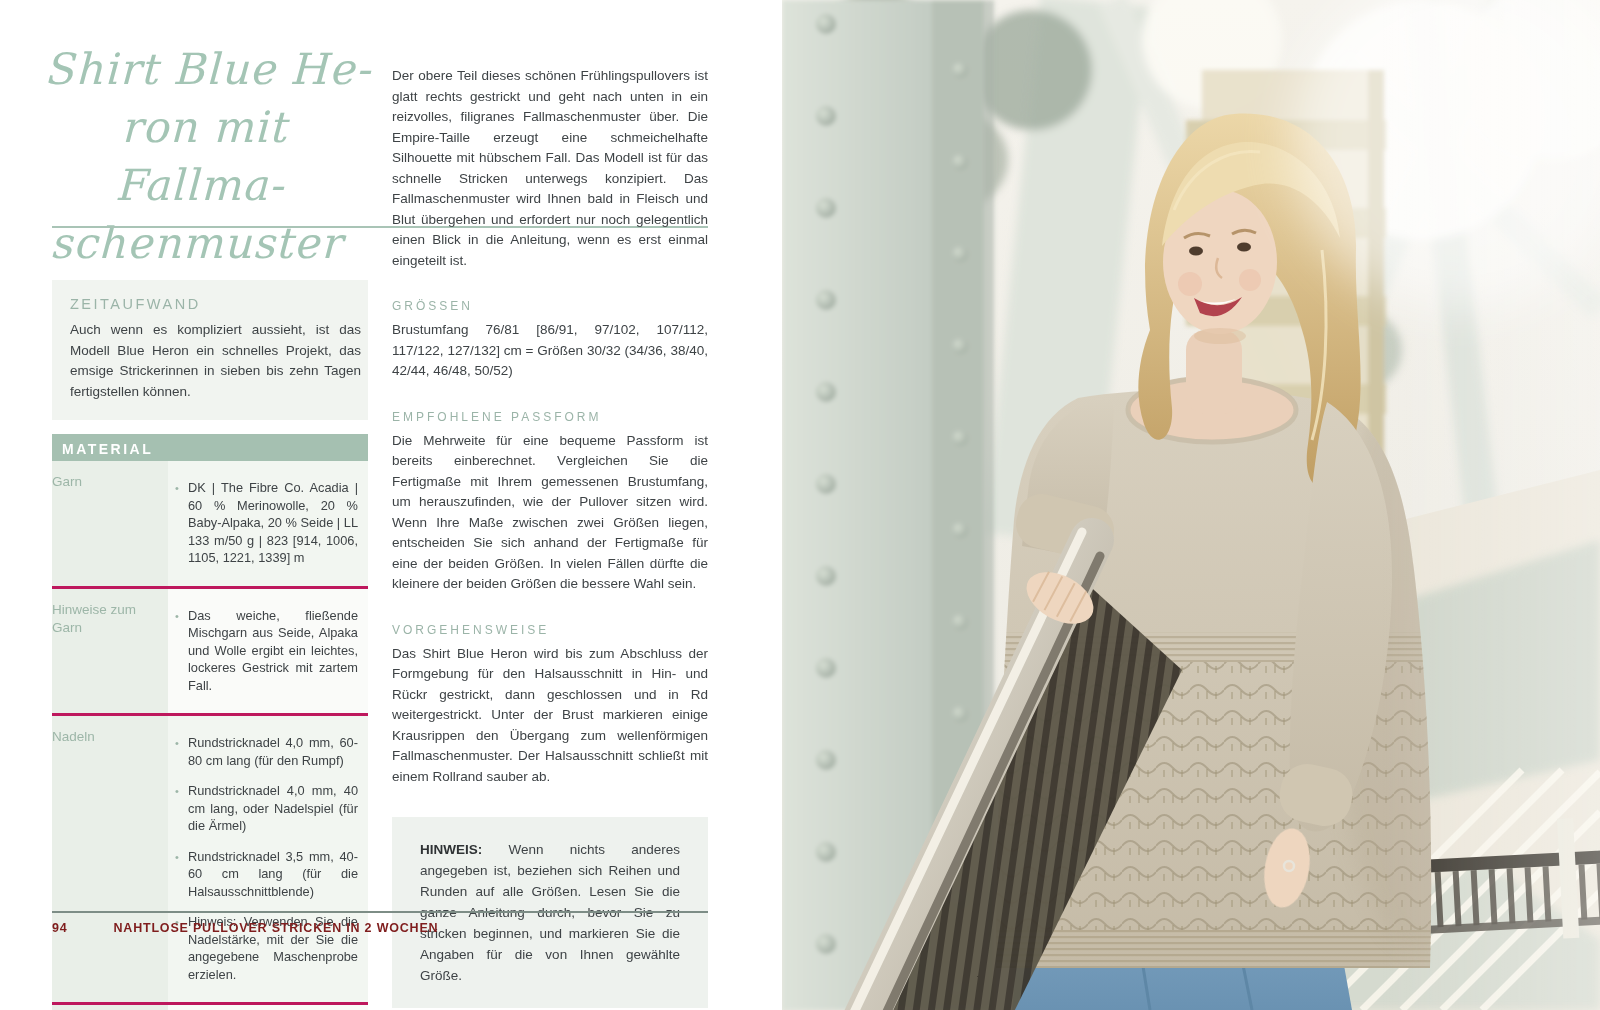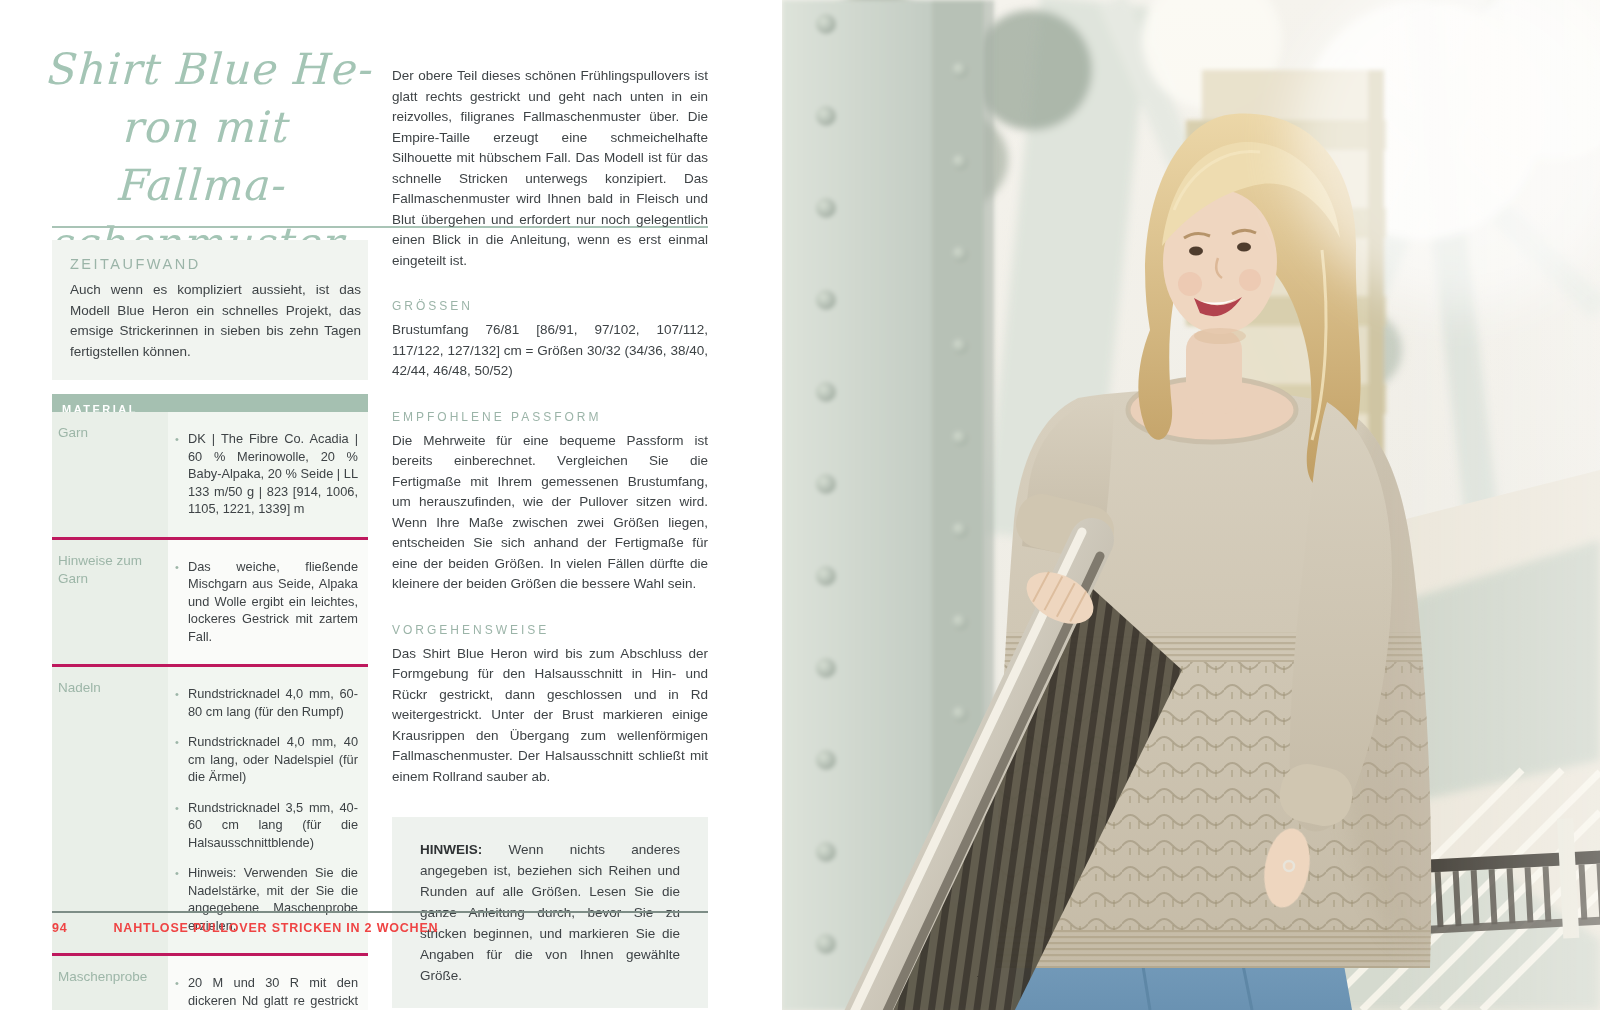--- a/index.html
+++ b/index.html
@@ -10,45 +10,45 @@
   .book-title{position:absolute;left:36px;top:40px;width:338px;text-align:center;
     font-family:"DejaVu Serif",serif;font-style:italic;font-weight:400;
     font-size:43px;line-height:58px;color:#a4c5b5;letter-spacing:1px;transform:skewX(-4deg);}
   .title-rule{position:absolute;left:52px;top:226px;width:656px;height:2px;background:#a9c4b6;}
   
   .col-left{position:absolute;left:52px;top:240px;width:316px;}
   .col-right{position:absolute;left:392px;top:52px;width:316px;}
   .para{font-size:13.5px;line-height:20.5px;text-align:justify;hyphens:auto;}
   .h-sage{font-size:12px;letter-spacing:3px;color:#9bb4a8;font-weight:500;margin:28px 0 7px 0;}
   
-  .soft-box{background:#f1f4f0;padding:16px 7px 18px 18px;}
+  .soft-box{background:#f1f4f0;padding:16px 7px 18px 18px;margin-top:40px;}
   .soft-box .h-sage{margin:0 0 8px 0;font-size:14.5px;letter-spacing:2.5px;}
   
-  .material-bar{margin-top:14px;height:18px;line-height:30px;background:#a5c0b1;color:#ffffff;
-    font-size:11px;font-weight:600;letter-spacing:2.5px;padding-left:10px;}
+  .material-bar{margin-top:14px;height:27px;line-height:30px;background:#a5c0b1;color:#ffffff;
+    font-size:14px;font-weight:600;letter-spacing:2.5px;padding-left:10px;}
   .mtable{width:100%;}
   .mrow{display:flex;border-top:3px solid #be185d;}
   .mrow:first-child{border-top:none;}
   .mlabel{width:116px;box-sizing:border-box;background:#e9efe8;color:#9db6a8;
-    font-size:13.5px;line-height:18px;padding:12px 6px 10px 6px;flex:none;}
+    font-size:13.5px;line-height:18px;padding:12px 6px 10px 0;flex:none;}
   .mcontent{flex:1;box-sizing:border-box;padding:5px 10px 6px 6px;}
   .mrow:nth-child(odd) .mcontent{background:#f2f6f1;}
   .mrow:nth-child(even) .mcontent{background:#fafbf9;}
   .bullet{position:relative;padding-left:14px;margin:13px 0;font-size:12.8px;line-height:17.5px;
     text-align:justify;hyphens:auto;}
   .bullet::before{content:"•";position:absolute;left:1px;top:1px;color:#9db6a8;font-size:11px;}
   
   .note-box{background:#eef2ee;padding:22px 28px;margin-top:30px;font-size:13.5px;line-height:21px;
     text-align:justify;hyphens:auto;}
   .note-box + .note-box{margin-top:14px;}
   .note-label{font-weight:700;color:#2f3335;}
   
   .footer-rule{position:absolute;left:52px;top:911px;width:656px;height:2px;background:#7d8d86;}
   .footer{position:absolute;left:52px;top:921px;display:flex;gap:46px;
-    font-size:12.5px;font-weight:600;letter-spacing:.8px;color:#ef4444;}
+    font-size:12.5px;font-weight:600;letter-spacing:.8px;color:#7f1d1d;}
   
   .photo{position:absolute;left:782px;top:0;width:818px;height:1010px;overflow:hidden;background:#f3f1ea;}
   .photo svg{display:block;}
 </style>
 </head>
 <body>
 
 <div class="left-page">
 
   <div class="book-title">

